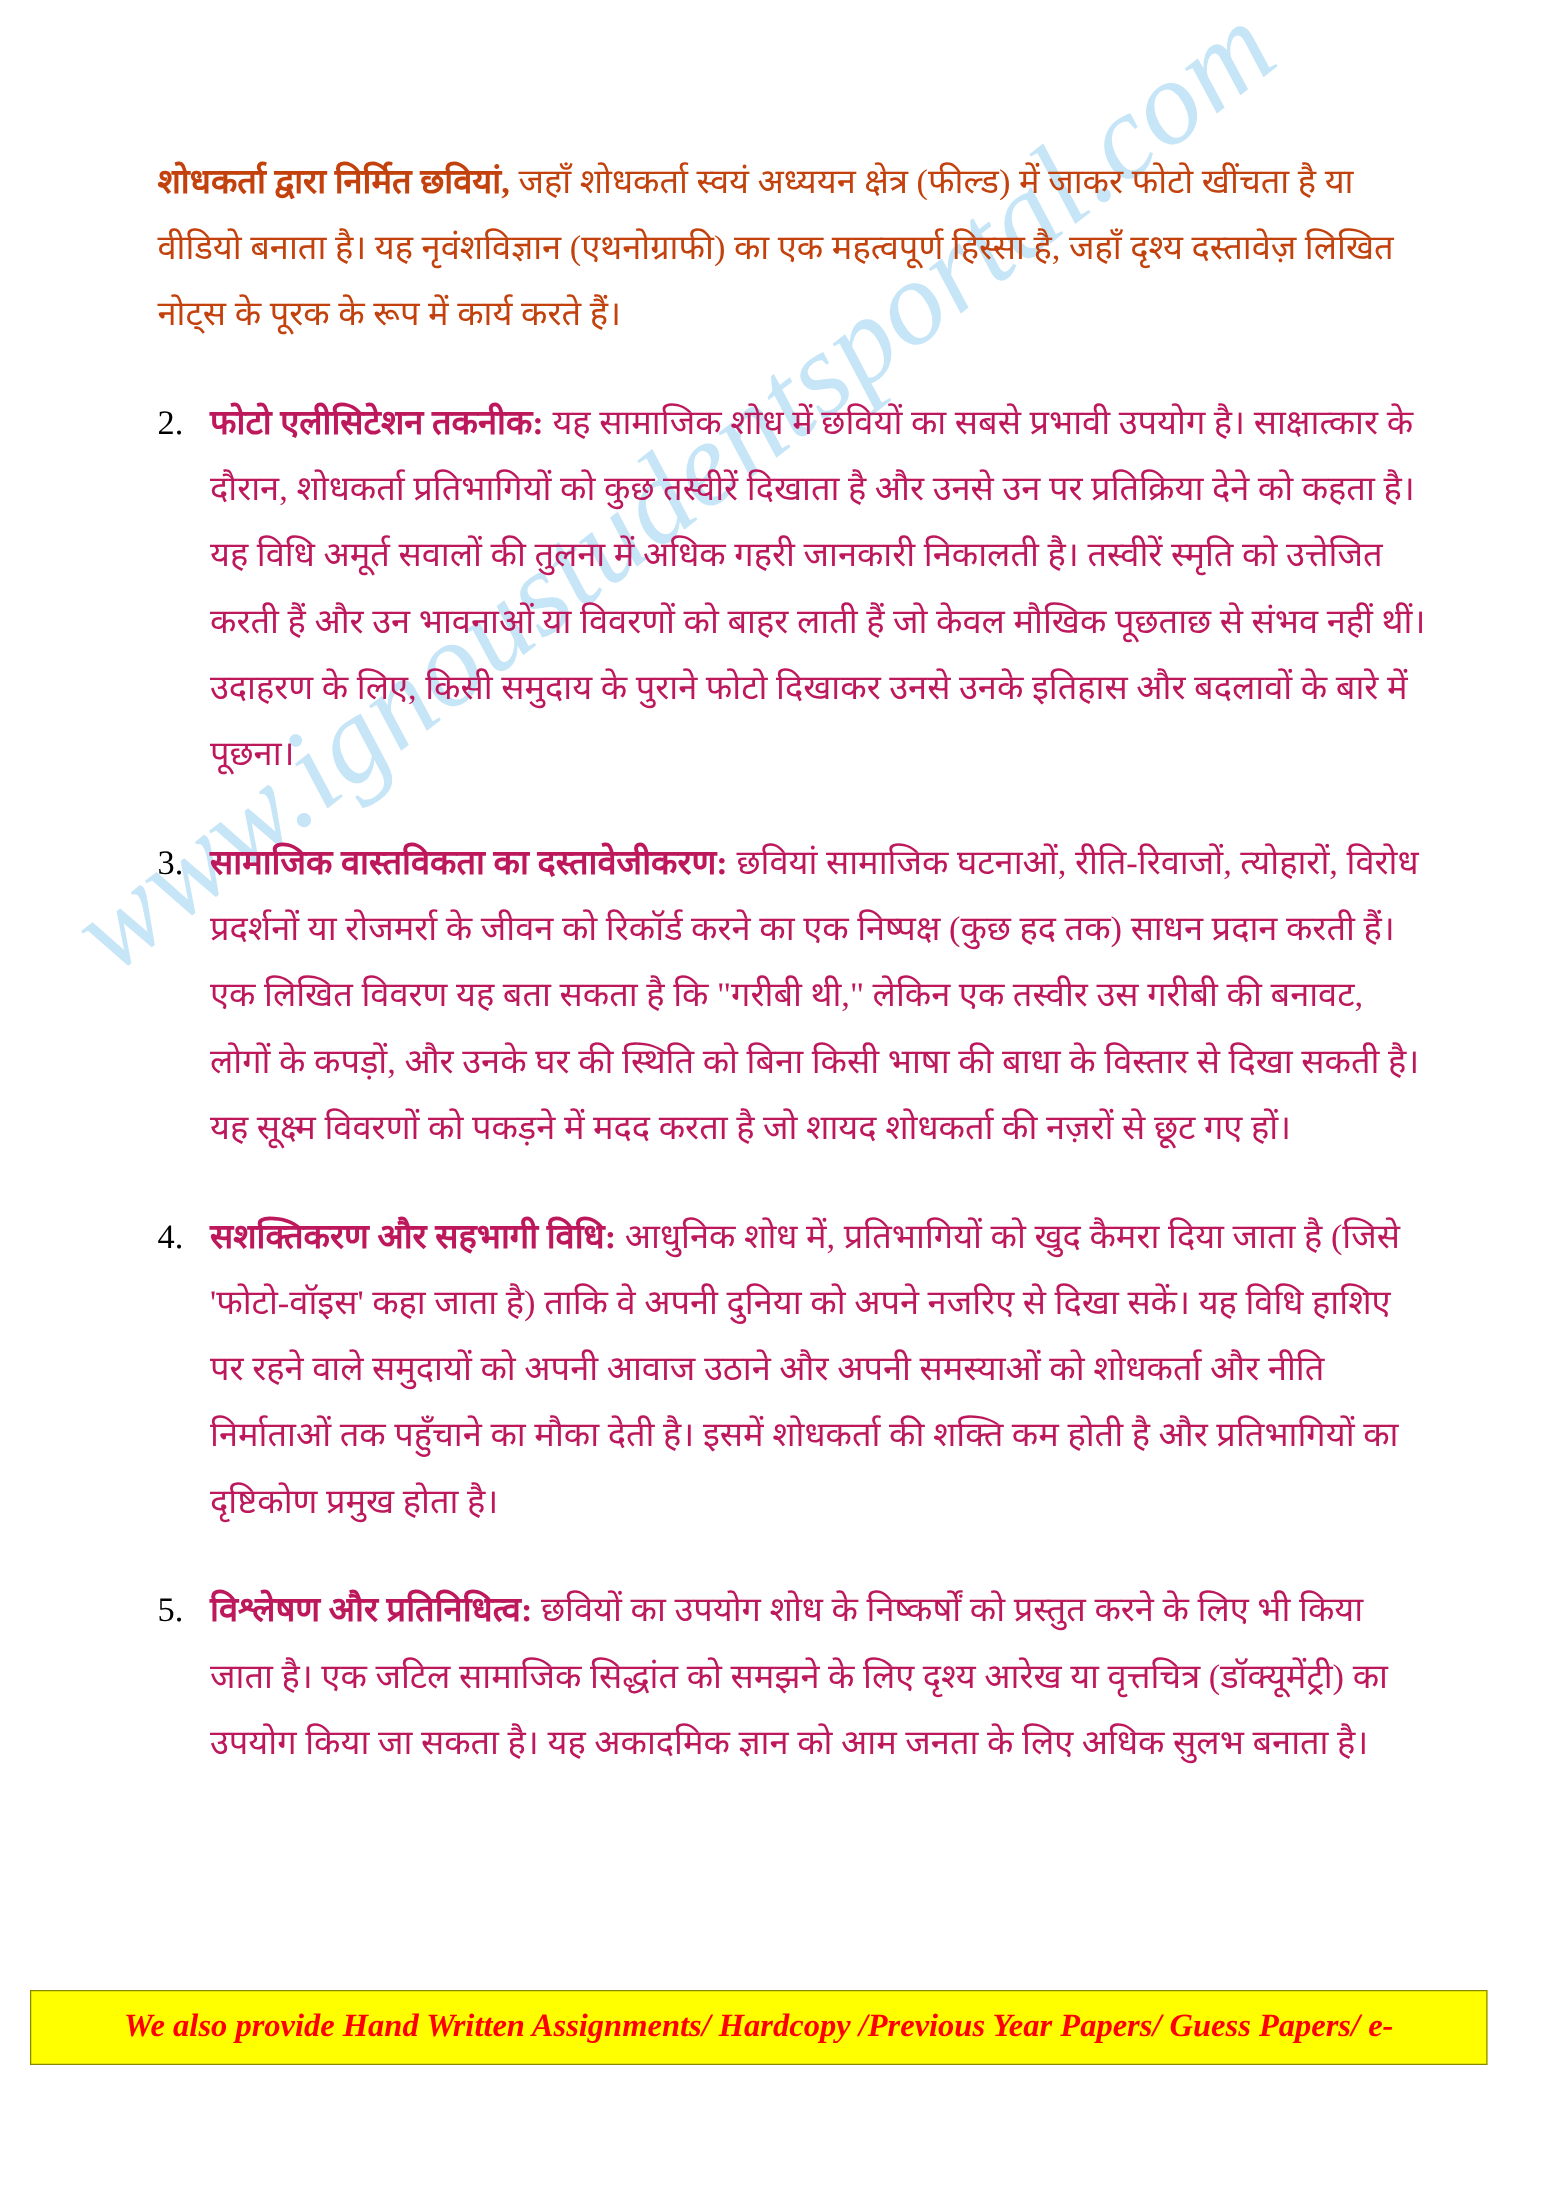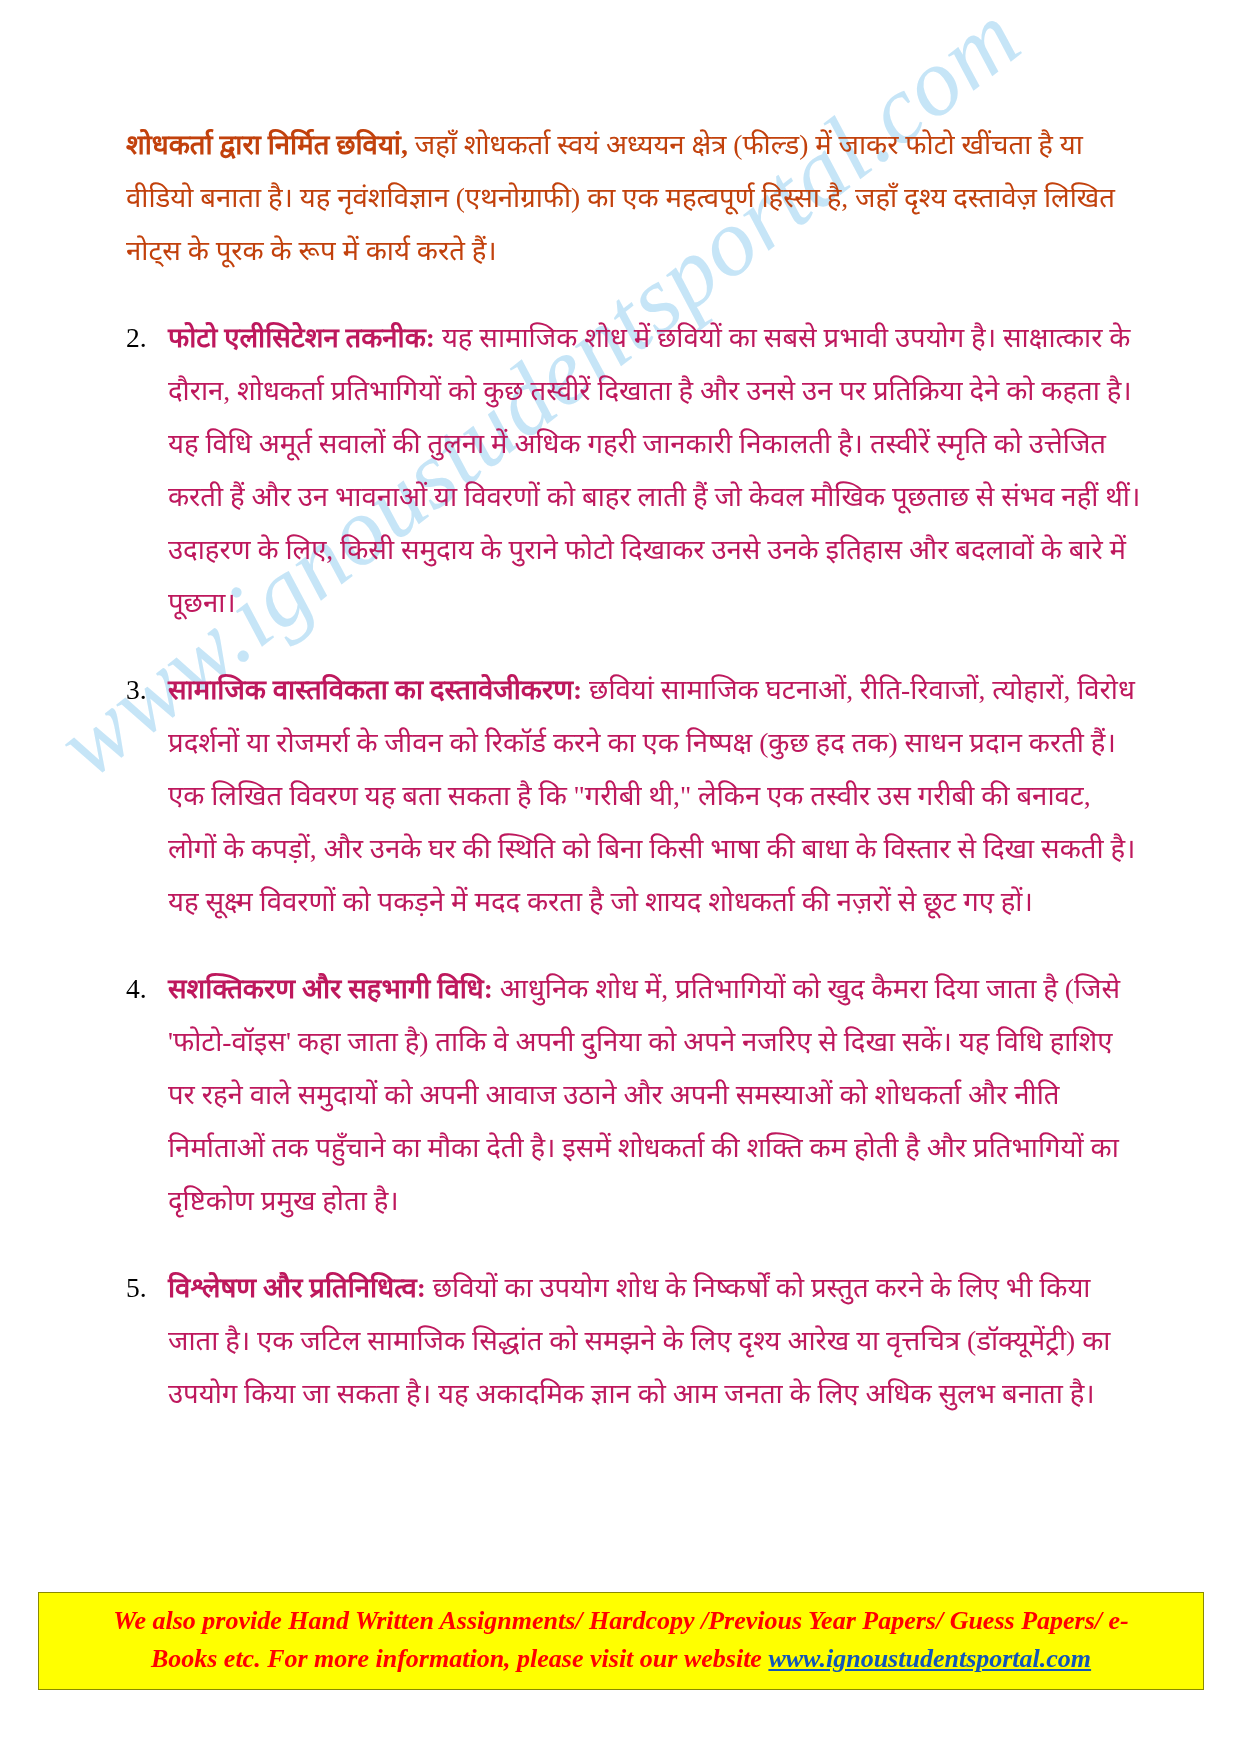--- a/index.html
+++ b/index.html
@@ -82,21 +82,21 @@
     line-height: 53px;
     color: #be185d;
   }
   .lead {
     font-weight: bold;
   }
 
   
   .footer-banner {
     position: absolute;
-    left: 38px;
+    left: 24px;
     top: 1592px;
     width: 1166px;
     box-sizing: border-box;
     background: #ffff00;
     border: 1px solid #8a8a00;
     padding: 9px 14px 11px 14px;
     text-align: center;
     z-index: 20;
   }
   .footer-line {
@@ -144,16 +144,15 @@
 
     <div class="list-item">
       <div class="list-marker">5.</div>
       <div class="list-body"><span class="lead">विश्लेषण और प्रतिनिधित्व:</span><span> छवियों का उपयोग शोध के निष्कर्षों को प्रस्तुत करने के लिए भी किया जाता है। एक जटिल सामाजिक सिद्धांत को समझने के लिए दृश्य आरेख या वृत्तचित्र (डॉक्यूमेंट्री) का उपयोग किया जा सकता है। यह अकादमिक ज्ञान को आम जनता के लिए अधिक सुलभ बनाता है।</span></div>
     </div>
 
   </div>
 
   <div class="footer-banner">
     <div class="footer-line">We also provide Hand Written Assignments/ Hardcopy /Previous Year Papers/ Guess Papers/ e-</div>
-    <div class="footer-line"><span>Books etc. For more information, please visit our website </span><span class="footer-url">www.ignoustudentsportal.com</span></div>
   </div>
 
 </div>
 
 </body></html>

